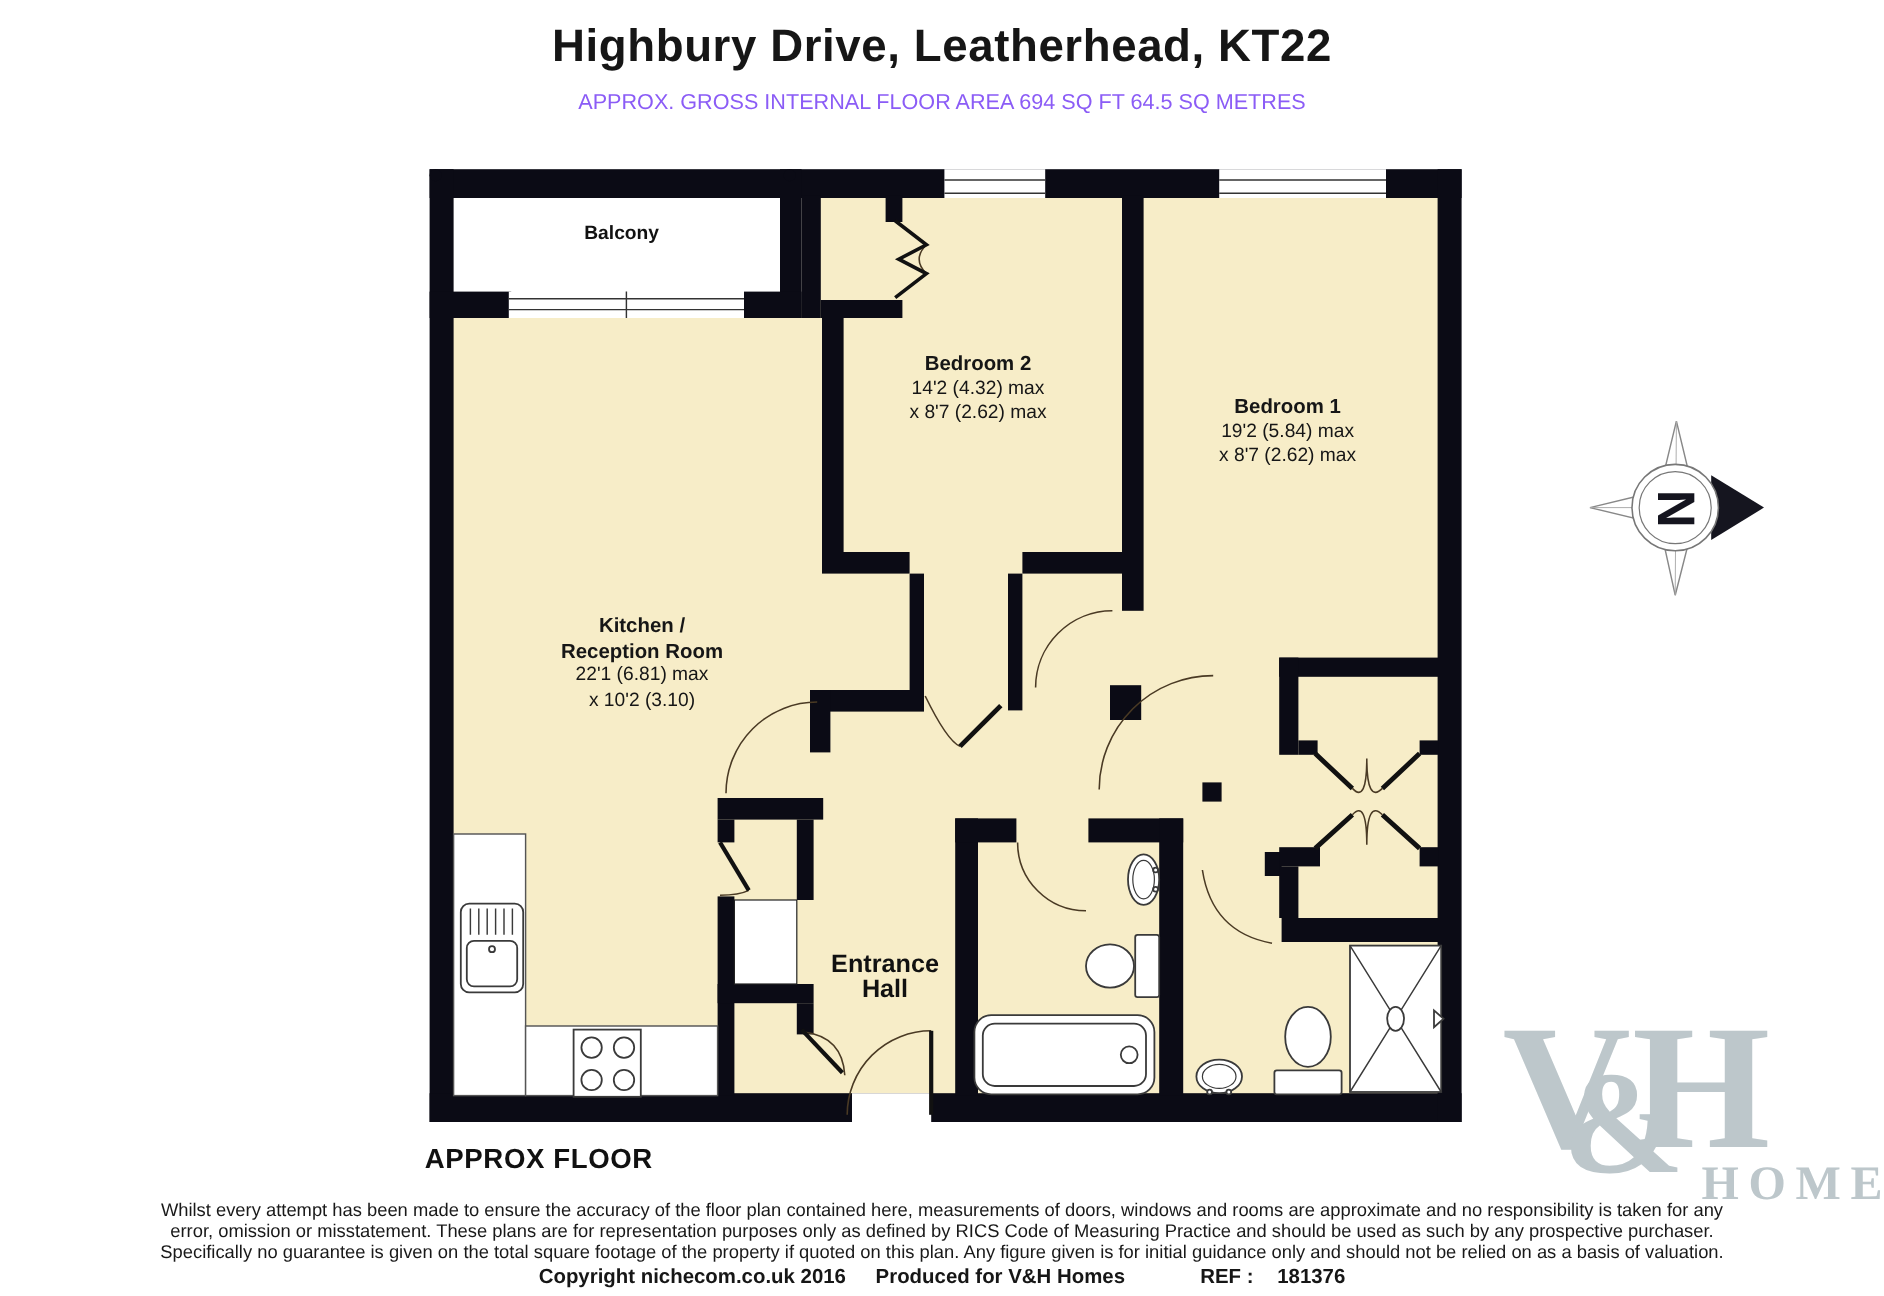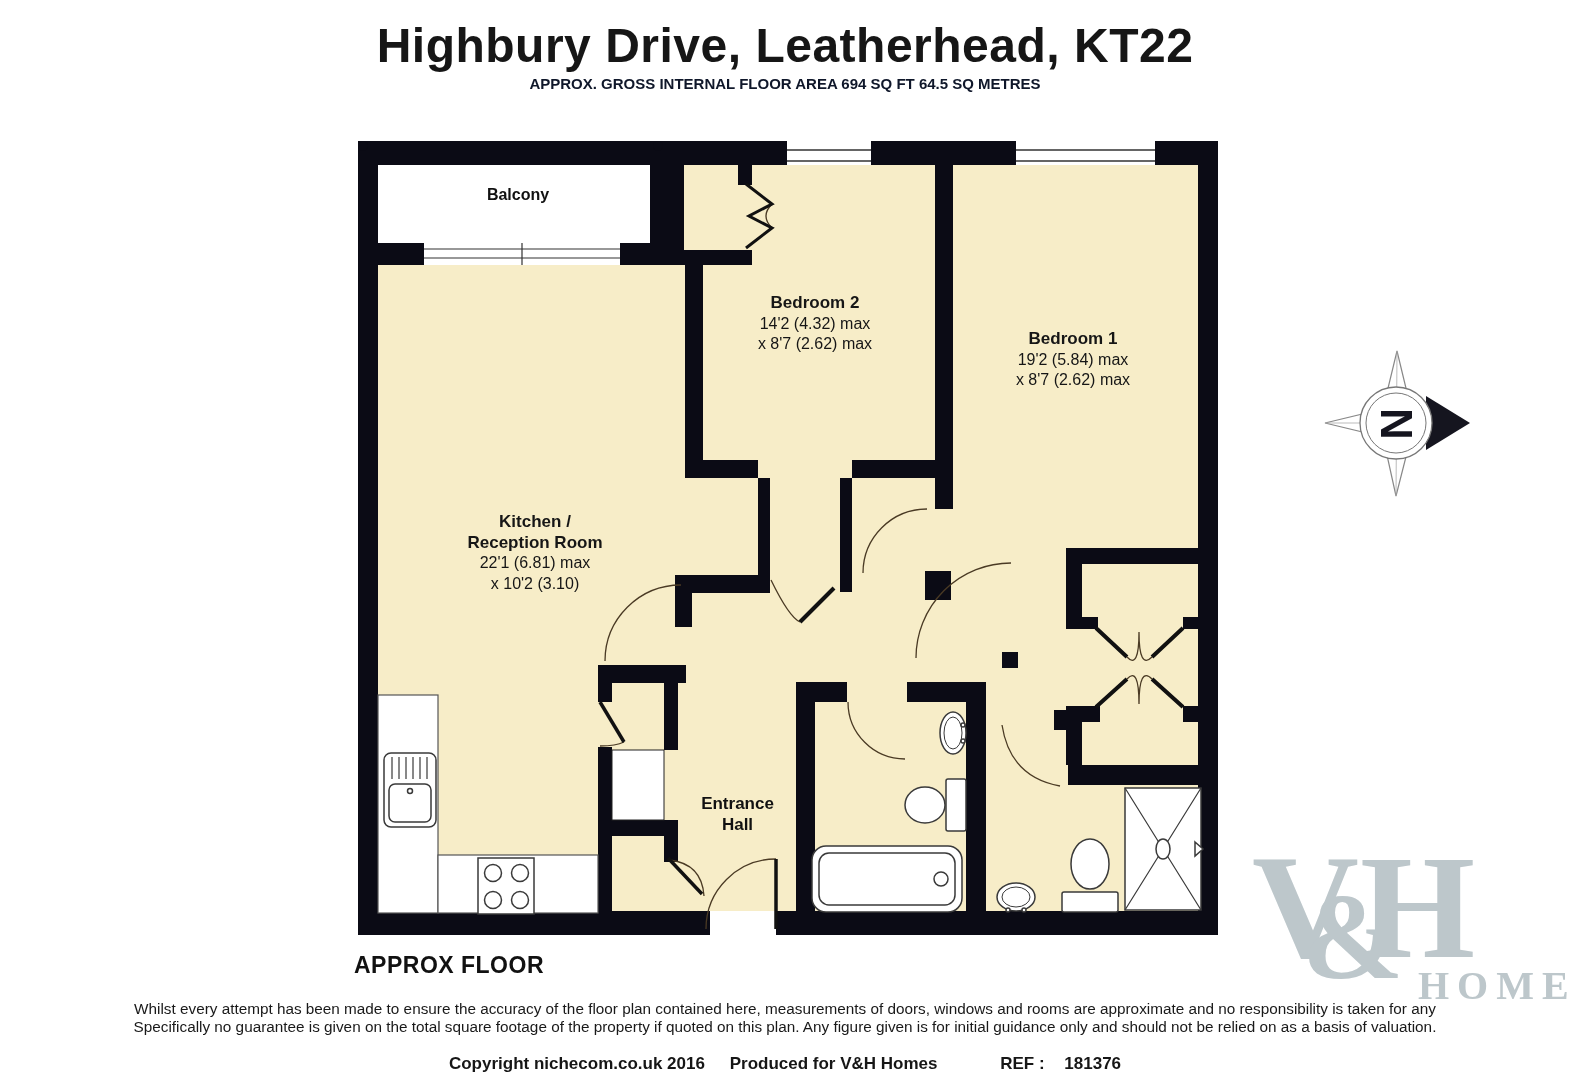--- a/index.html
+++ b/index.html
@@ -1,29 +1,29 @@
 <!DOCTYPE html>
 <html><head>
 <meta charset="utf-8">
 <style>
   html,body{margin:0;padding:0;background:#fff;}
   #page{position:relative;width:1570px;height:1080px;background:#fff;overflow:hidden;
         font-family:"Liberation Sans",sans-serif;color:#111;}
   #plan-svg{position:absolute;left:0;top:0;}
   .overlay{position:absolute;}
   .center{text-align:center;}
-  .title{left:0;right:0;top:18px;font-size:48px;font-weight:bold;letter-spacing:.5px;color:#161616;}
-  .subtitle{left:0;right:0;top:75px;font-size:15px;font-weight:bold;color:#0f172a;}
+  .title{left:0;right:0;top:18px;font-size:38px;font-weight:bold;letter-spacing:.5px;color:#161616;}
+  .subtitle{left:0;right:0;top:75px;font-size:18px;font-weight:normal;color:#8b5cf6;}
   .room-label{line-height:20.5px;font-size:16px;color:#161616;}
   .room-label .rname{font-weight:bold;font-size:17px;}
   .balcony-label{left:368px;top:186px;width:300px;font-size:16px;font-weight:bold;}
   .bedroom2-label{left:700px;top:293px;width:230px;}
   .bedroom1-label{left:958px;top:329px;width:230px;}
   .kitchen-label{left:420px;top:512px;width:230px;}
-  .hall-label{left:645px;top:793px;width:185px;font-weight:bold;font-size:17px;line-height:21px;}
+  .hall-label{left:645px;top:793px;width:185px;font-weight:bold;font-size:21px;line-height:21px;}
   .floor-label{left:354px;top:952px;font-size:23px;font-weight:bold;letter-spacing:.5px;}
   .disclaimer{left:0;right:0;top:1000px;font-size:15.3px;line-height:17.5px;color:#191919;}
   .footer{left:0;right:0;top:1054px;font-size:17px;font-weight:bold;color:#161616;}
   .footer span{margin:0 10px;}
   .logo{color:#bdc7cb;font-family:"Liberation Serif",serif;line-height:1;}
   .logo-v{left:1252px;top:833px;font-size:148px;font-weight:bold;}
   .logo-amp{left:1302px;top:876px;font-size:122px;font-weight:bold;}
   .logo-h{left:1360px;top:833px;font-size:148px;font-weight:bold;}
   .logo-homes{left:1418px;top:966px;font-size:40px;font-weight:bold;letter-spacing:8px;}
 </style>
@@ -202,20 +202,21 @@
 
   <div class="overlay center hall-label">
     <div>Entrance</div>
     <div>Hall</div>
   </div>
 
   <div class="overlay floor-label">APPROX FLOOR</div>
 
   <div class="overlay center disclaimer">
     <div>Whilst every attempt has been made to ensure the accuracy of the floor plan contained here, measurements of doors, windows and rooms are approximate and no responsibility is taken for any</div>
+    <div>error, omission or misstatement. These plans are for representation purposes only as defined by RICS Code of Measuring Practice and should be used as such by any prospective purchaser.</div>
     <div>Specifically no guarantee is given on the total square footage of the property if quoted on this plan. Any figure given is for initial guidance only and should not be relied on as a basis of valuation.</div>
   </div>
 
   <div class="overlay center footer">
     <span>Copyright nichecom.co.uk 2016</span>
     <span>Produced for V&amp;H Homes</span>
     <span style="margin-right:2px;margin-left:48px;">REF :</span>
     <span style="margin-left:13px;">181376</span>
   </div>
 

